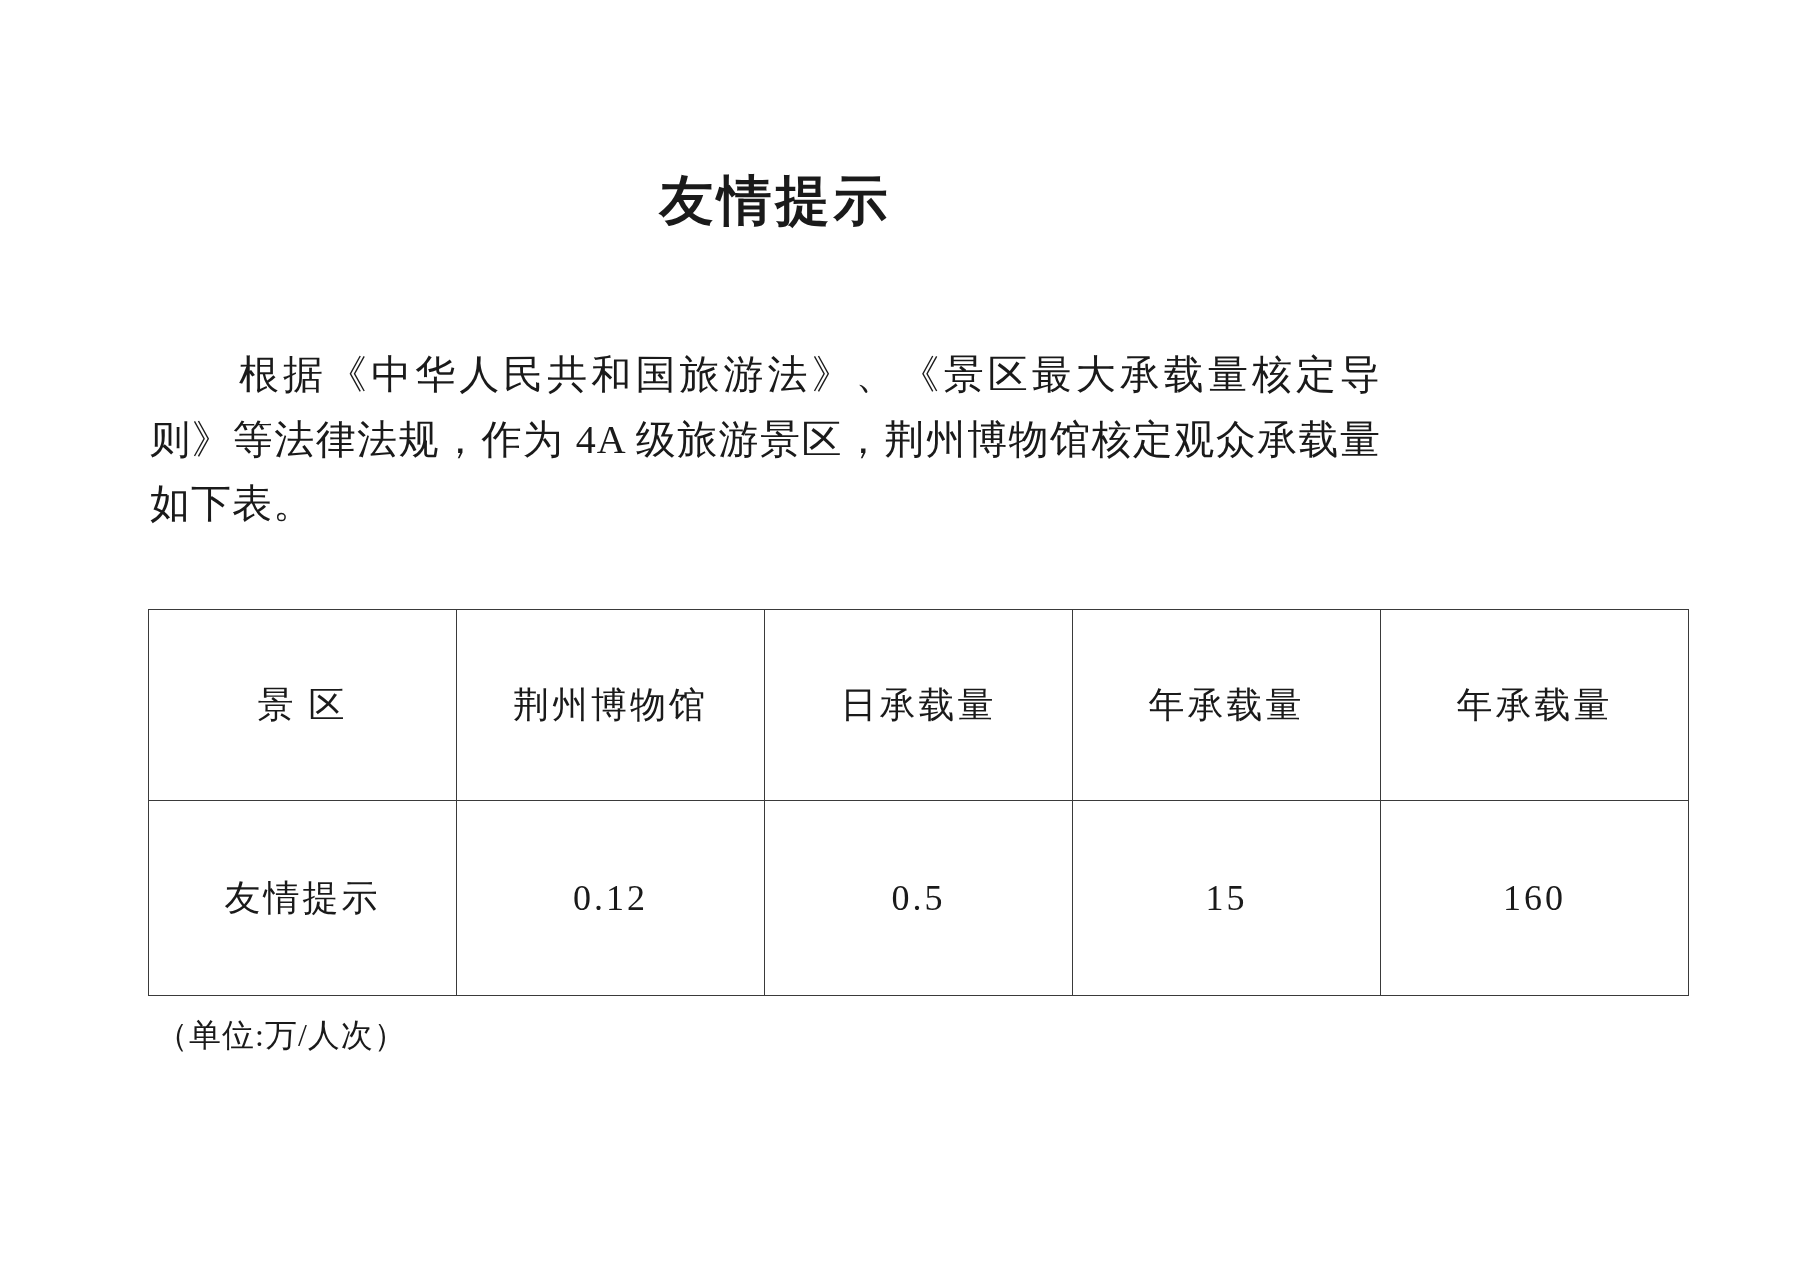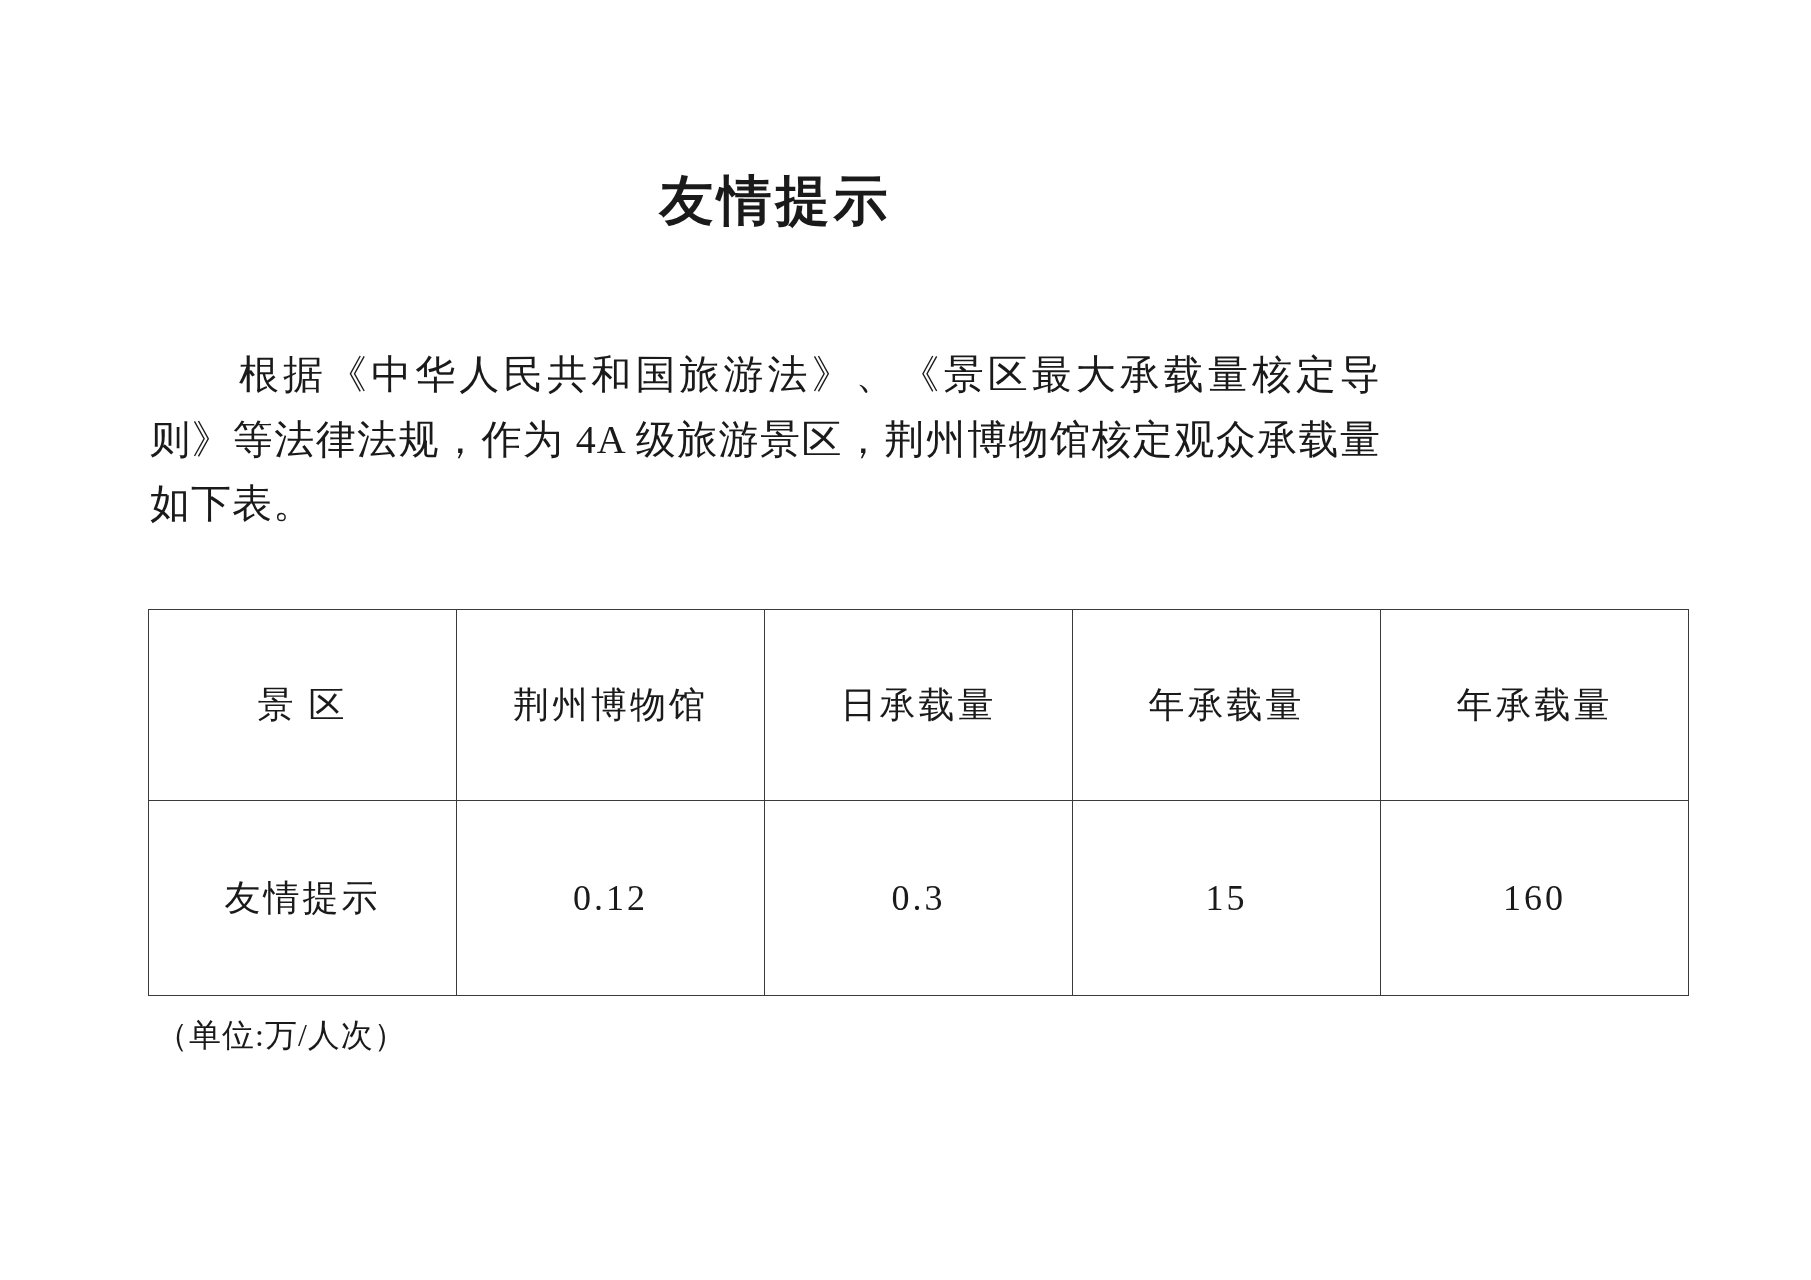--- a/index.html
+++ b/index.html
@@ -103,21 +103,21 @@
           <tr class="head">
         <td class="col-0">景  区</td>
         <td class="col-1">荆州博物馆</td>
         <td class="col-2">日承载量</td>
         <td class="col-3">年承载量</td>
         <td class="col-4">年承载量</td>
       </tr>
       <tr class="row">
         <td class="col-0">友情提示</td>
         <td class="col-1 numeric">0.12</td>
-        <td class="col-2 numeric">0.3</td>
+        <td class="col-2 numeric">0.5</td>
         <td class="col-3 numeric">15</td>
         <td class="col-4 numeric">160</td>
       </tr>
     </tbody>
       </table>
     <div class="unit-note">（单位:万/人次）</div>
   </div>
 
 </div>
 

